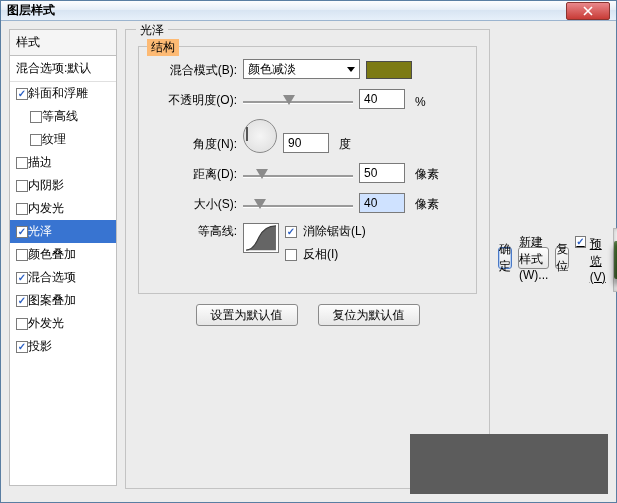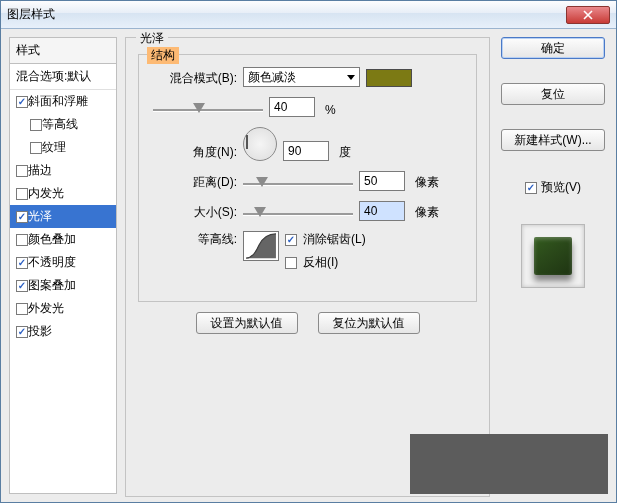--- a/index.html
+++ b/index.html
@@ -1,18 +1,18 @@
 <!DOCTYPE html>
 <html><head>
 <meta charset="utf-8">
 <style>
 * { box-sizing: border-box; margin: 0; padding: 0; font-family: "Microsoft YaHei", SimSun, Arial, sans-serif; font-size: 12px; }
 body { background: #ececec; }
 .window { width: 617px; height: 503px; background: #ececec; border: 1px solid #5a7ea2; position: relative; }
-.titlebar { height: 28px; background: linear-gradient(#fdfdfe,#e7eef7 45%,#d7e4f2 46%,#e7f0fa); display: flex; align-items: center; padding: 0 6px; border-bottom: 1px solid #9bb4cf; }
+.titlebar { height: 20px; background: linear-gradient(#fdfdfe,#e7eef7 45%,#d7e4f2 46%,#e7f0fa); display: flex; align-items: center; padding: 0 6px; border-bottom: 1px solid #9bb4cf; font-weight: bold; }
 .close-btn { margin-left: auto; width: 44px; height: 18px; background: linear-gradient(#e9888b,#c83b36); border: 1px solid #8a3430; border-radius: 2px; color: #fff; display: flex; align-items: center; justify-content: center; font-size: 11px; cursor: pointer; }
 .close-btn svg { width: 10px; height: 10px; }
 .body { display: flex; height: calc(100% - 28px); padding: 8px; gap: 8px; }
 
 .styles-panel { width: 108px; border: 1px solid #bfbfbf; background: #fff; display: flex; flex-direction: column; }
 .styles-header { border-bottom: 1px solid #bfbfbf; padding: 4px 6px; background: #f5f5f5; }
 .styles-sub { border-bottom: 1px solid #e0e0e0; padding: 4px 6px; }
 .style-item { padding: 3px 6px; display: flex; align-items: center; cursor: pointer; }
 .style-item.indent { padding-left: 20px; }
 .style-item.selected { background: #3874d1; color: #fff; }
@@ -37,24 +37,24 @@
 .num-input.sel { background: #cfe2ff; }
 .unit { margin-left: 4px; }
 .angle-dial { width: 34px; height: 34px; border: 1px solid #8a8a8a; border-radius: 50%; background: radial-gradient(#f5f5f5,#dcdcdc); position: relative; cursor: pointer; }
 .angle-dial::after { content: ""; position: absolute; width: 2px; height: 14px; background: #555; left: 2px; top: 7px; transform-origin: 15px 10px; }
 .contour-box { width: 36px; height: 30px; border: 1px solid #777; background: #fff; cursor: pointer; }
 .contour-box svg { width: 100%; height: 100%; }
 .check-row { display: flex; align-items: center; gap: 6px; margin-bottom: 6px; }
 .btns-row { display: flex; gap: 20px; justify-content: center; margin-top: 10px; }
 .std-btn { height: 22px; padding: 0 14px; border: 1px solid #8a8a8a; background: linear-gradient(#fdfdfd,#e6e6e6); border-radius: 3px; cursor: pointer; display: inline-flex; align-items: center; }
 
-.right { width: 110px; display: flex; flex-direction: column; gap: 24px; align-items: center; }
+.right { width: 110px; display: flex; flex-direction: row; gap: 6px; align-items: center; }
 .r-btn { width: 104px; height: 22px; border: 1px solid #8a8a8a; background: linear-gradient(#fdfdfd,#e6e6e6); border-radius: 3px; cursor: pointer; display: flex; align-items: center; justify-content: center; }
 .r-btn.primary { border: 1px solid #4a79c7; box-shadow: 0 0 0 1px #b8d0f2 inset; }
-.preview-check { display: flex; align-items: center; gap: 4px; margin-top: 4px; }
+.preview-check { display: flex; gap: 4px; margin-top: 4px; text-decoration: underline; }
 .preview-img { width: 64px; height: 64px; border: 1px solid #b8b8b8; background: #f0f0f0; display: flex; align-items: center; justify-content: center; margin-top: 4px; box-shadow: inset 0 0 4px rgba(0,0,0,0.2); }
 .preview-surf { width: 38px; height: 38px; background: linear-gradient(145deg,#335c1e,#2b4a1a 40%,#1e3412); box-shadow: 0 6px 6px rgba(0,0,0,0.45), inset 0 2px 4px rgba(255,255,255,0.25); border-radius: 2px; }
 .corner-box { position: absolute; right: 8px; bottom: 8px; width: 198px; height: 60px; background: #5c5c5c; }
 </style>
 </head>
 <body>
 
 <div class="window">
   <div class="titlebar">
     <span>图层样式</span>
@@ -82,33 +82,37 @@
           <div class="style-item indent">
             <span class="cbx"></span>
             <span>纹理</span>
           </div>
           <div class="style-item">
             <span class="cbx"></span>
             <span>描边</span>
           </div>
           <div class="style-item">
             <span class="cbx"></span>
+            <span>内阴影</span>
+          </div>
+          <div class="style-item">
+            <span class="cbx"></span>
             <span>内发光</span>
           </div>
           <div class="style-item selected">
             <span class="cbx checked"></span>
             <span>光泽</span>
           </div>
           <div class="style-item">
             <span class="cbx"></span>
             <span>颜色叠加</span>
           </div>
           <div class="style-item">
             <span class="cbx checked"></span>
-            <span>不透明度</span>
+            <span>混合选项</span>
           </div>
           <div class="style-item">
             <span class="cbx checked"></span>
             <span>图案叠加</span>
           </div>
           <div class="style-item">
             <span class="cbx"></span>
             <span>外发光</span>
           </div>
           <div class="style-item">
@@ -127,20 +131,21 @@
           <div class="row">
             <span class="label">混合模式(B):</span>
             <div class="select">
               <span>颜色减淡</span>
               <span class="arrow"></span>
             </div>
             <div class="swatch" style="background:#7c7a14"></div>
           </div>
 
           <div class="row">
+            <span class="label">不透明度(O):</span>
             <div class="slider-track">
                 <div class="slider-thumb" style="left:36%"></div>
               </div>
             <input class="num-input" value="40" style="">
             <span class="unit">%</span>
           </div>
 
           <div class="row">
             <span class="label">角度(N):</span>
             <div class="angle-dial"></div>
@@ -197,24 +202,24 @@
             </div>
         </div>
       </div>
     </div>
 
     <div class="right">
       <div class="r-btn primary">
           <span>确定</span>
         </div>
       <div class="r-btn">
+          <span>新建样式(W)...</span>
+        </div>
+      <div class="r-btn">
           <span>复位</span>
-        </div>
-      <div class="r-btn">
-          <span>新建样式(W)...</span>
         </div>
       <div class="preview-check">
         <span class="cbx checked"></span>
         <span>预览(V)</span>
       </div>
       <div class="preview-img">
         <div class="preview-surf"></div>
       </div>
     </div>
   </div>

